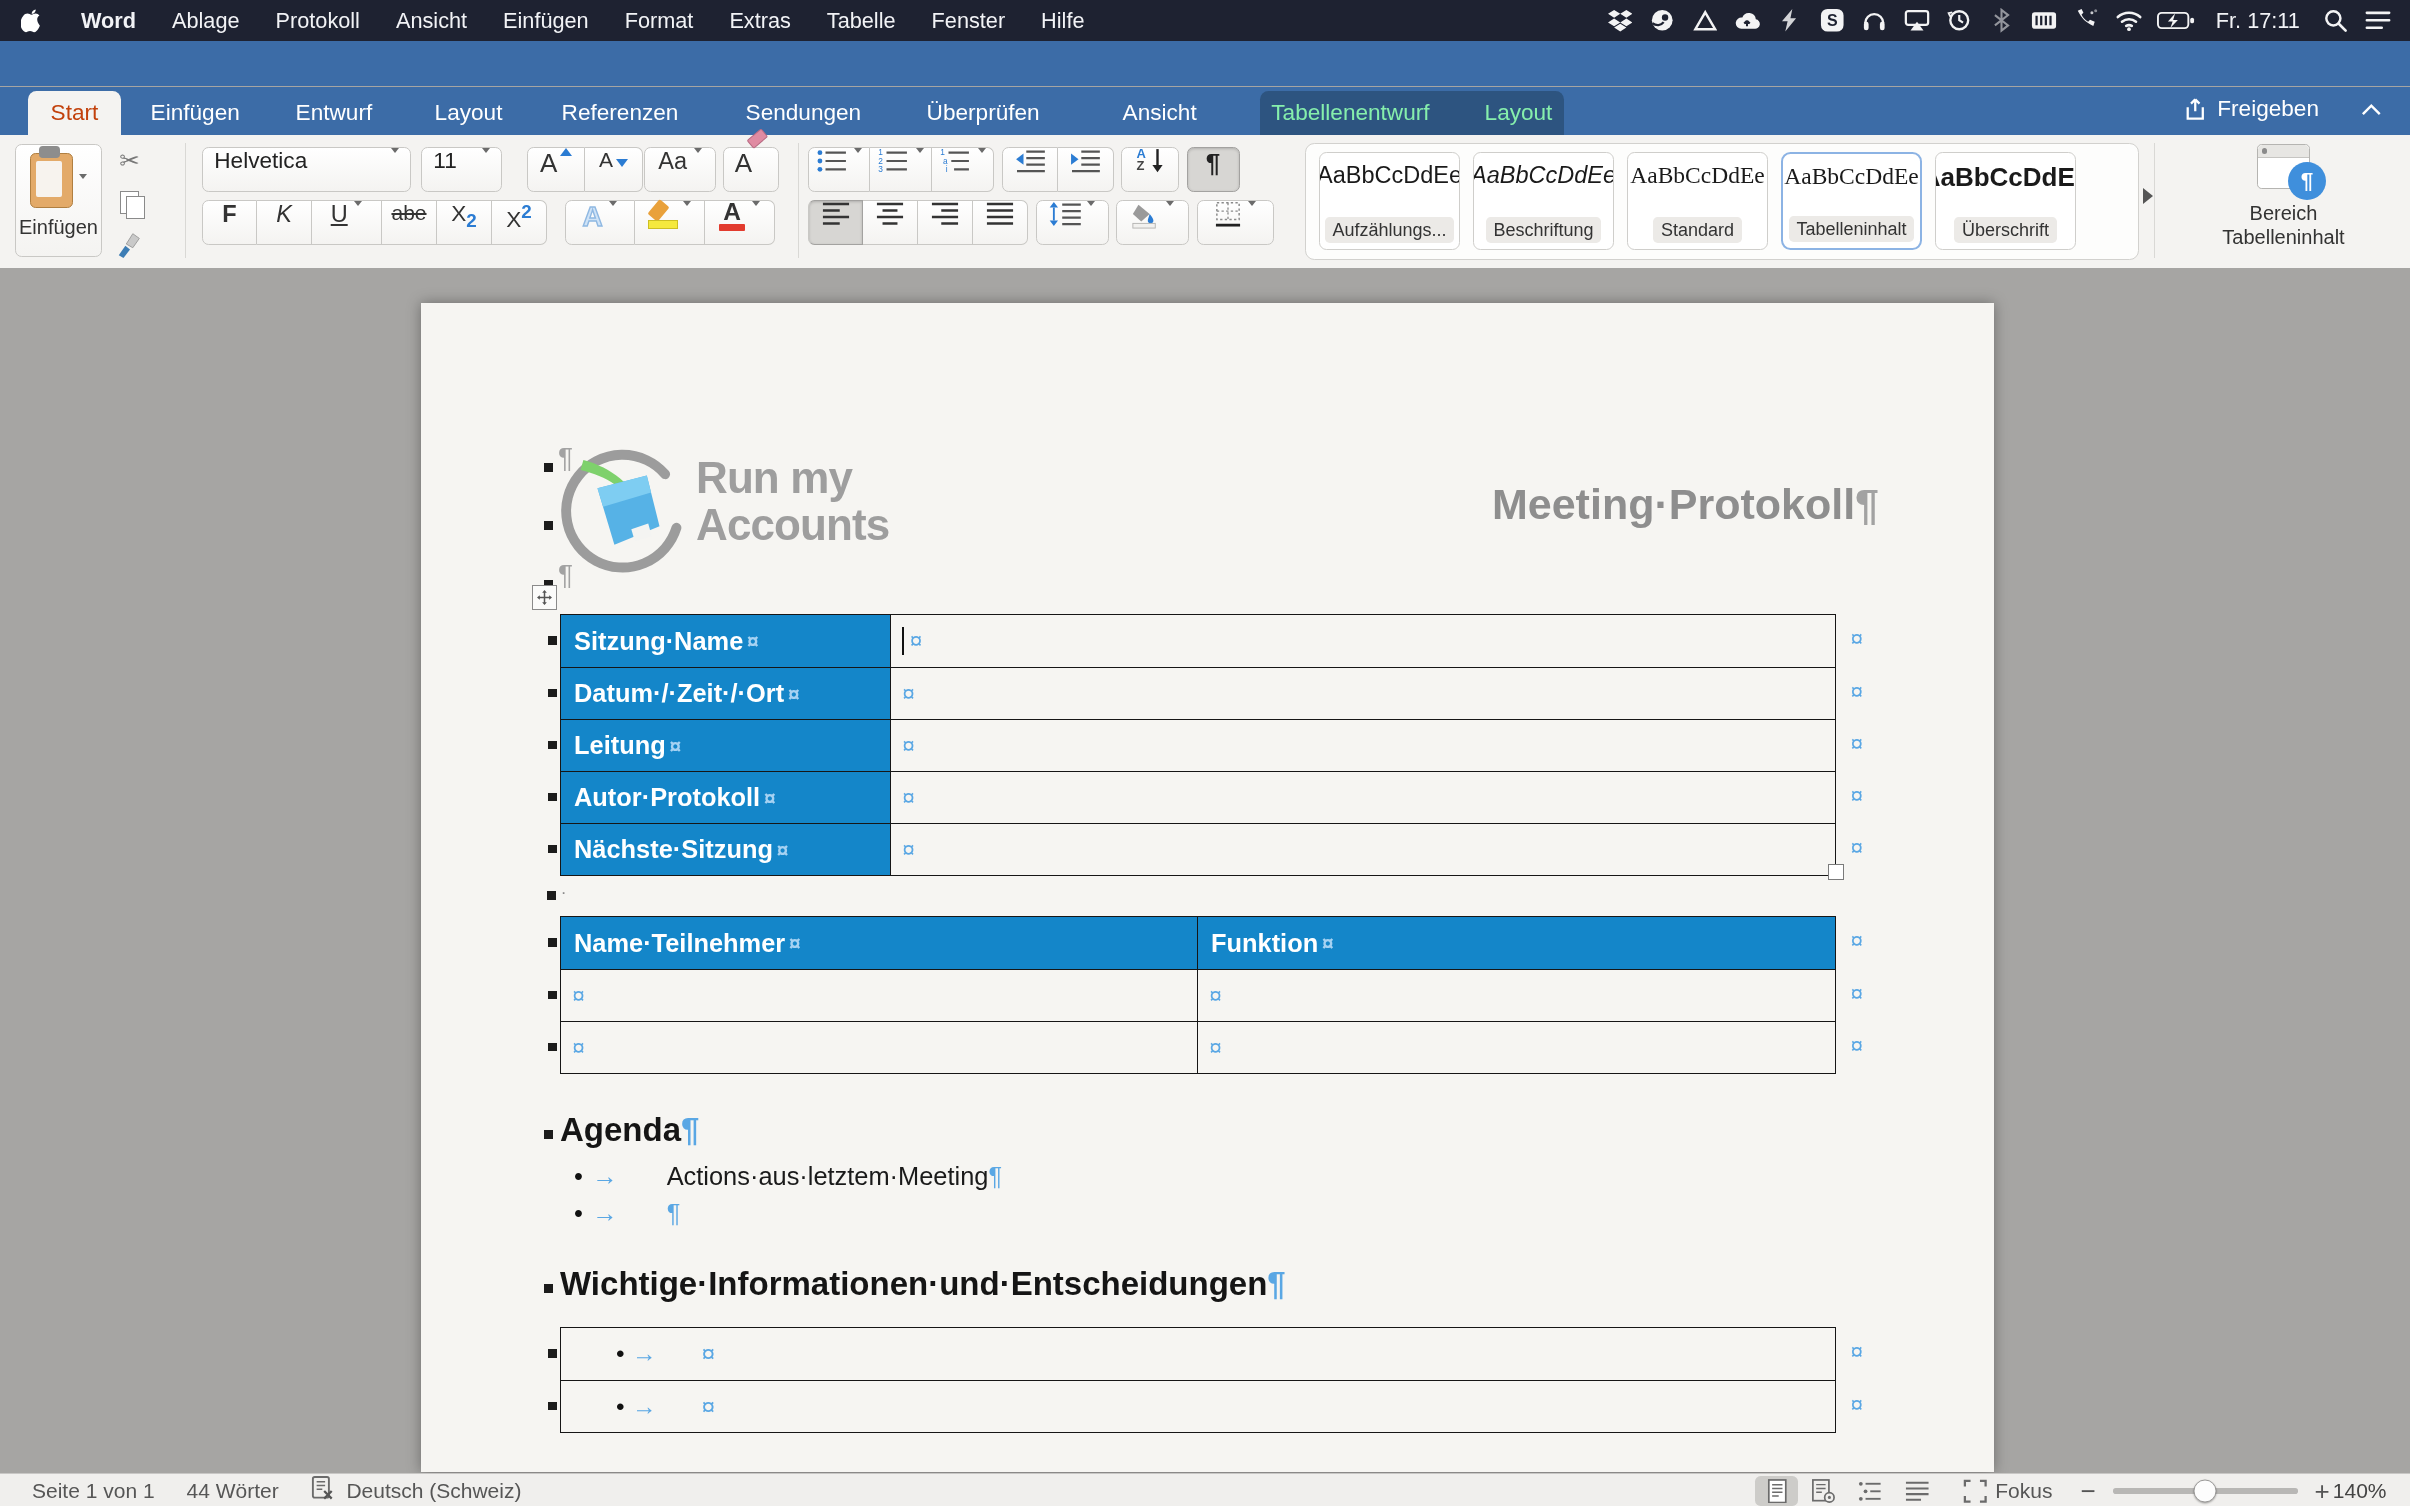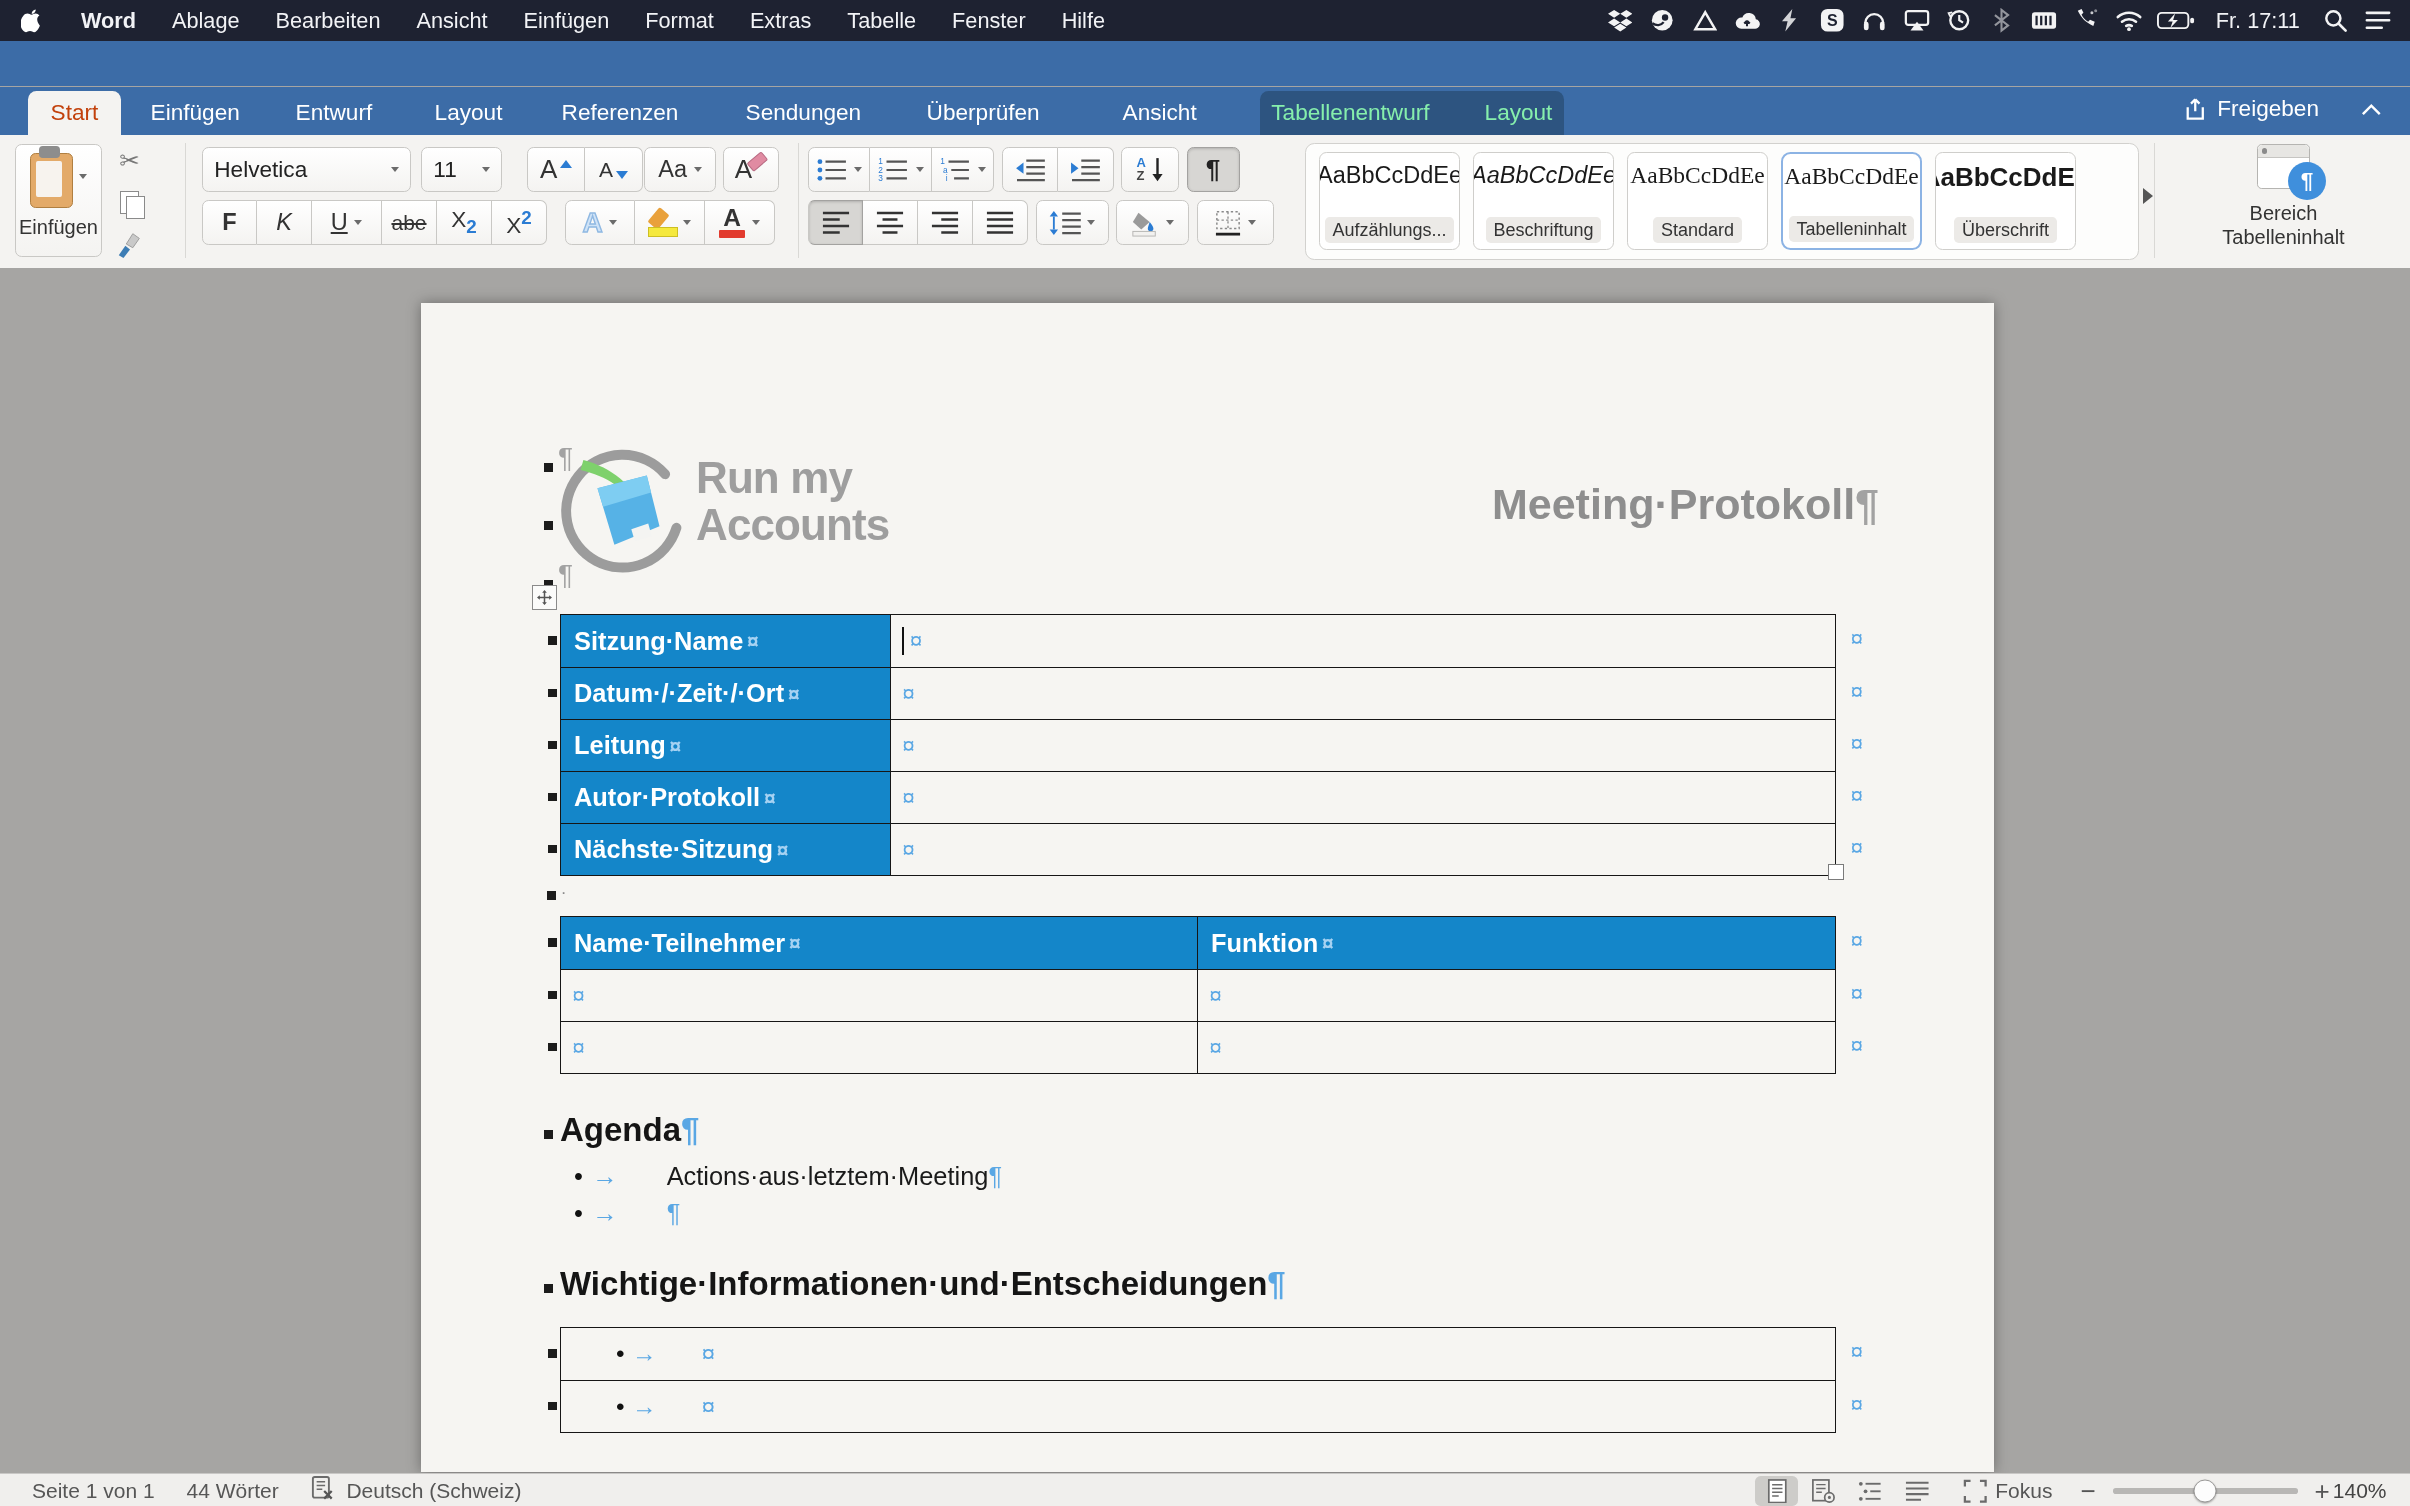--- a/index.html
+++ b/index.html
@@ -48,21 +48,21 @@
   #ctxtabs{position:absolute;left:1260px;top:3.8px;height:44px;background:#2d5480;border-radius:8.5px 8.5px 0 0;
     display:flex;align-items:center;padding:0 11.3px;gap:55px}
   #ctxtabs .ctab{font-size:22.6px;color:#86efac}
   #share{position:absolute;right:92px;top:9.4px;display:flex;align-items:center;gap:9.4px;font-size:22.6px;color:#fff}
   #collapse{position:absolute;right:28px;top:15px}
 
   
   #ribbon{position:absolute;left:0;top:135px;width:2411px;height:133px;background:#f4f3f1;border-bottom:1.9px solid #b9b8b6}
   .vsep{position:absolute;top:7.5px;height:115px;width:0.9px;background:#d9d8d5}
   .btn{background:linear-gradient(#ffffff,#f4f3f1);border:0.9px solid #c9c8c5;border-radius:6.6px;height:45px;
-    display:flex;align-items:center;justify-content:center;box-sizing:border-box;color:#3a3a3a}
+    display:flex;align-items:flex-start;justify-content:center;box-sizing:border-box;color:#3a3a3a}
   .pressed{background:#d7d6d3;border-color:#a3a2a0;box-shadow:inset 0 0.9px 2.8px rgba(0,0,0,.18)}
   .dd{width:0;height:0;border-left:4.7px solid transparent;border-right:4.7px solid transparent;border-top:5.6px solid #6b6b6b;margin-left:6.6px}
   .glyph{font-size:23.5px;color:#333}
   
   #paste-btn{position:absolute;left:15px;top:9.4px;width:87px;height:113px;display:flex;flex-direction:column;align-items:center;justify-content:flex-start}
   .clipboard{width:41px;height:53px;background:#e3aa69;border:1.9px solid #b07f41;border-radius:5.6px;margin-top:7.5px;position:relative}
   .clipboard:before{content:"";position:absolute;left:8.5px;top:-7.5px;width:21px;height:11.3px;background:#8d8d8d;border-radius:3.8px}
   .clipboard:after{content:"";position:absolute;left:5.6px;top:7.5px;width:26px;height:36px;background:#f7f3ee;border-radius:1.9px}
   #paste-label{font-size:20px;color:#333;margin-top:8.5px}
   #tools-col{position:absolute;left:109px;top:7.5px;display:flex;flex-direction:column;gap:5.6px;align-items:center}
@@ -185,21 +185,21 @@
 <body>
 
 <div id="menubar">
   <span class="mitem" style="padding:0 21px">
     <svg class="msvg" width="21" height="24.5" viewBox="0 0 24 28">
         <path fill="#fff" d="M16.8 1.6c.2 1.3-.4 2.6-1.2 3.5-.8 1-2.2 1.7-3.4 1.6-.2-1.2.5-2.5 1.3-3.4.8-.9 2.2-1.6 3.3-1.7zM21.6 20.2c-.6 1.5-1 2.1-1.8 3.4-1.1 1.8-2.8 4-4.8 4-1.8 0-2.3-1.2-4.7-1.2s-3 1.2-4.7 1.2c-2 0-3.5-2-4.7-3.8C-2 18.5-.3 12.3 2.5 9c1.4-1.6 3.2-2.6 4.9-2.6 1.9 0 3.1 1.2 4.7 1.2 1.5 0 2.5-1.2 4.7-1.2 1.5 0 3.2.8 4.3 2.3-3.8 2.1-3.2 7.5.5 11.5z"></path>
       </svg>
   </span>
   <span class="mitem app">Word</span>
   <span class="mitem">Ablage</span>
-  <span class="mitem">Bearbeiten</span>
+  <span class="mitem">Protokoll</span>
   <span class="mitem">Ansicht</span>
   <span class="mitem">Einfügen</span>
   <span class="mitem">Format</span>
   <span class="mitem">Extras</span>
   <span class="mitem">Tabelle</span>
   <span class="mitem">Fenster</span>
   <span class="mitem">Hilfe</span>
 
   <span class="right">
     <span class="sic">

